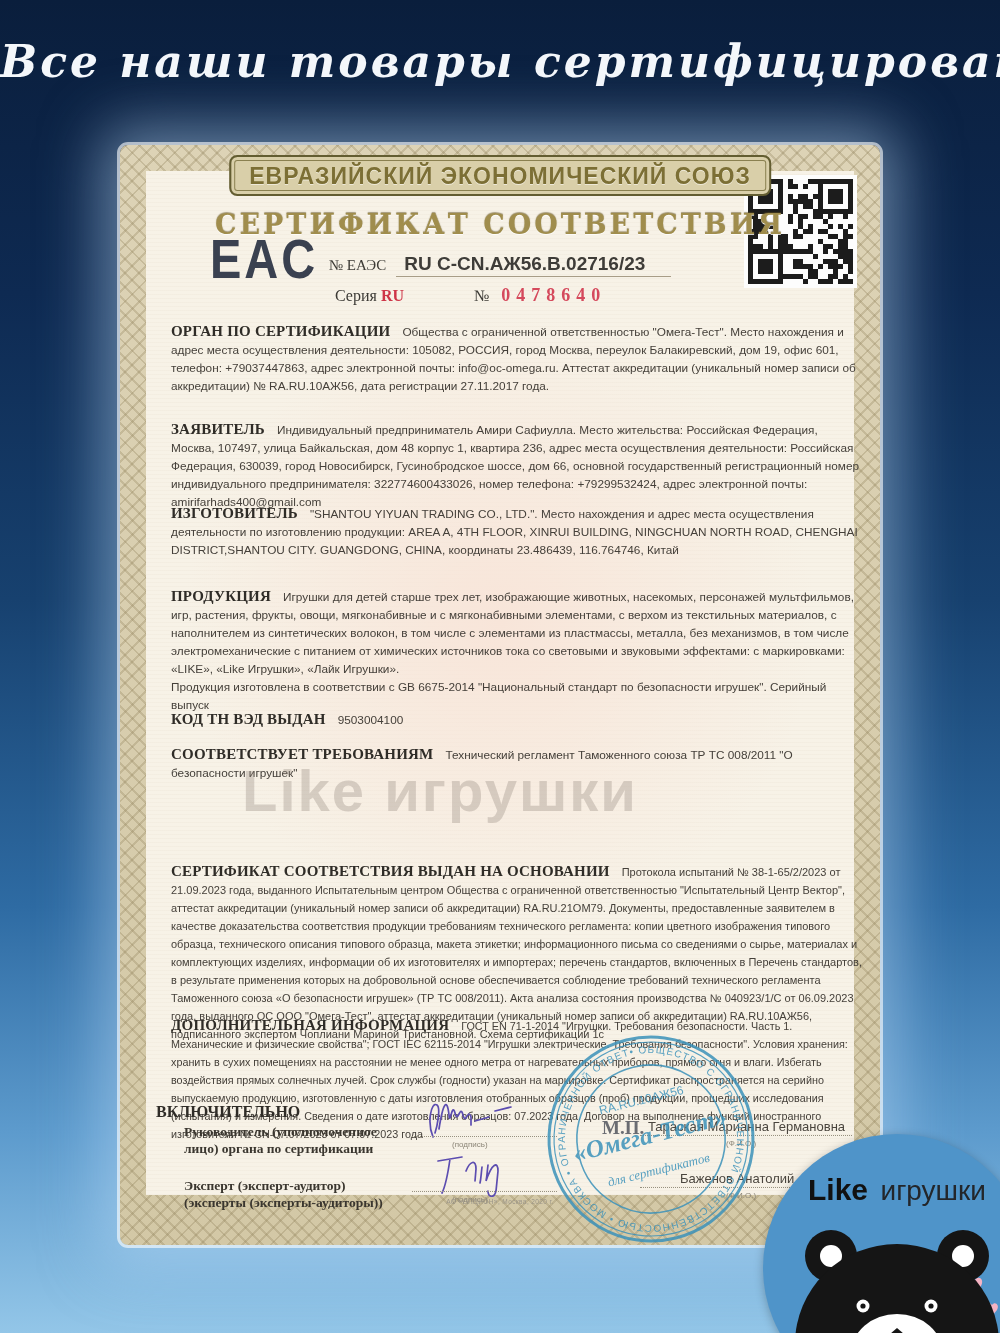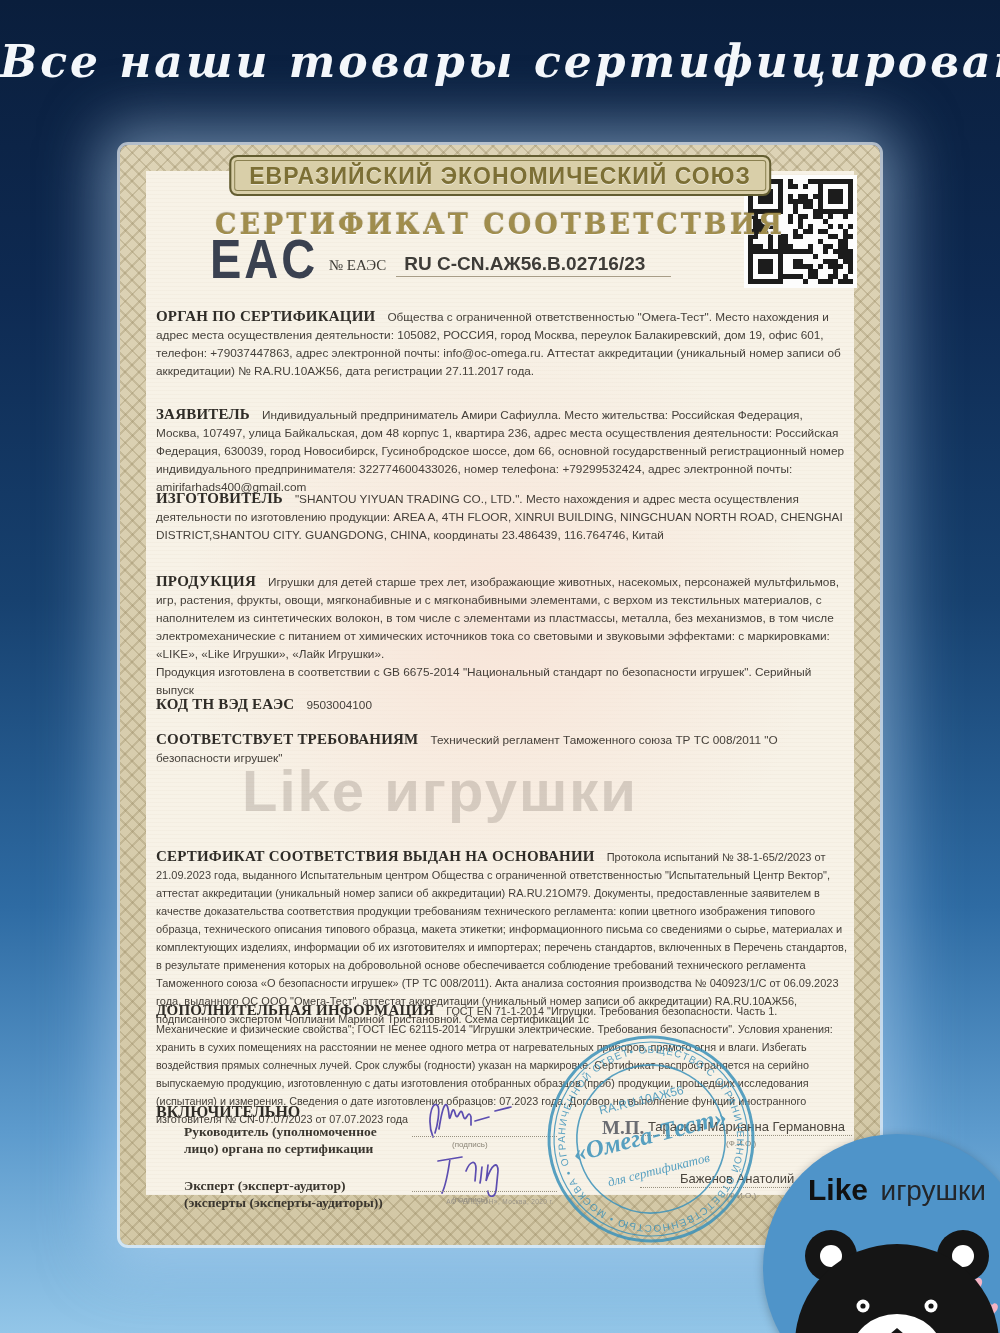--- a/index.html
+++ b/index.html
@@ -55,21 +55,21 @@
     font-family:"DejaVu Serif",serif;font-weight:800;font-size:27px;letter-spacing:3px;color:#a08d4d;
     text-shadow:0 1px 0 rgba(255,255,255,.8),0 -1px 1px rgba(96,80,32,.55);white-space:nowrap;
   }
   .numline{position:absolute;top:108px;left:0;width:760px;text-align:center;white-space:nowrap;}
   .numline .nlabel{font-family:"Liberation Serif",serif;font-size:15px;color:#3c3a35;margin-right:10px;}
   .numline .nvalue{font-size:19px;font-weight:600;color:#3e3c38;border-bottom:1px solid #a89d87;padding:0 26px 2px 8px;}
   .serline{position:absolute;top:140px;left:215px;white-space:nowrap;font-family:"Liberation Serif",serif;font-size:16px;color:#3c3a35;}
   .serline .red{color:#ce3548;font-weight:700;}
   .serline .no{margin-left:66px;}
   .serline .serial{color:#d5495c;letter-spacing:6px;font-size:18px;margin-left:8px;}
-  .sec{position:absolute;left:36px;width:692px;margin:0;color:#45403a;}
+  .sec{position:absolute;left:36px;width:692px;margin:15px;color:#45403a;}
   .lbl{font-family:"Liberation Serif",serif;font-weight:700;font-size:15px;color:#2f2c27;margin-right:12px;letter-spacing:.2px;}
   .txt{font-size:11.8px;line-height:15px;white-space:pre-line;}
   .dense .txt{font-size:11px;line-height:11.8px;}
   .dense2 .txt{font-size:10.8px;line-height:11.3px;}
   .watermark{
     position:absolute;top:612px;left:122px;font-weight:700;font-size:58px;letter-spacing:2px;
     color:rgba(142,131,120,.32);white-space:nowrap;
   }
   .validity{position:absolute;top:928px;left:36px;width:700px;white-space:nowrap;}
   .validity .vlabel,.validity .po{font-family:"Liberation Serif",serif;font-weight:700;font-size:16px;color:#2f2c27;}
@@ -345,40 +345,46 @@
       <div style="position:absolute;left:95px;top:100px;width:5px;height:5px;background:#1c1c1c"></div>
       <div style="position:absolute;left:100px;top:100px;width:5px;height:5px;background:#1c1c1c"></div>
     </div>
 
   <div class="doc-title">СЕРТИФИКАТ СООТВЕТСТВИЯ</div>
 
   <div class="numline">
     <span class="nlabel">№ ЕАЭС</span><span class="nvalue">RU C-CN.АЖ56.В.02716/23</span>
   </div>
 
+  <div class="serline">
+    <span>Серия</span>
+    <span class="red">RU</span>
+    <span class="no">№</span>
+    <span class="red serial">0478640</span>
+  </div>
 
   <p class="sec" style="top:162px">
     <b class="lbl">ОРГАН ПО СЕРТИФИКАЦИИ</b><span class="txt">Общества с ограниченной ответственностью "Омега-Тест". Место нахождения и адрес места осуществления деятельности: 105082, РОССИЯ, город Москва, переулок Балакиревский, дом 19, офис 601, телефон: +79037447863, адрес электронной почты: info@oc-omega.ru. Аттестат аккредитации (уникальный номер записи об аккредитации) № RA.RU.10АЖ56, дата регистрации 27.11.2017 года.</span>
   </p>
 
   <p class="sec" style="top:260px">
     <b class="lbl">ЗАЯВИТЕЛЬ</b><span class="txt">Индивидуальный предприниматель Амири Сафиулла. Место жительства: Российская Федерация, Москва, 107497, улица Байкальская, дом 48 корпус 1, квартира 236, адрес места осуществления деятельности: Российская Федерация, 630039, город Новосибирск, Гусинобродское шоссе, дом 66, основной государственный регистрационный номер индивидуального предпринимателя: 322774600433026, номер телефона: +79299532424, адрес электронной почты: amirifarhads400@gmail.com</span>
   </p>
 
   <p class="sec" style="top:344px">
     <b class="lbl">ИЗГОТОВИТЕЛЬ</b><span class="txt">"SHANTOU YIYUAN TRADING CO., LTD.". Место нахождения и адрес места осуществления деятельности по изготовлению продукции: AREA A, 4TH FLOOR, XINRUI BUILDING, NINGCHUAN NORTH ROAD, CHENGHAI DISTRICT,SHANTOU CITY. GUANGDONG, CHINA, координаты 23.486439, 116.764746, Китай</span>
   </p>
 
   <p class="sec" style="top:427px">
     <b class="lbl">ПРОДУКЦИЯ</b><span class="txt">Игрушки для детей старше трех лет, изображающие животных, насекомых, персонажей мультфильмов, игр, растения, фрукты, овощи, мягконабивные и с мягконабивными элементами, с верхом из текстильных материалов, с наполнителем из синтетических волокон, в том числе с элементами из пластмассы, металла, без механизмов, в том числе электромеханические с питанием от химических источников тока со световыми и звуковыми эффектами: с маркировками: «LIKE», «Like Игрушки», «Лайк Игрушки».
 Продукция изготовлена в соответствии с GB 6675-2014 "Национальный стандарт по безопасности игрушек". Серийный выпуск</span>
   </p>
 
   <p class="sec" style="top:550px">
-    <b class="lbl">КОД ТН ВЭД ЕАЭС</b><span class="txt">9503004100</span>
+    <b class="lbl">КОД ТН ВЭД ВЫДАН</b><span class="txt">9503004100</span>
   </p>
 
   <p class="sec" style="top:585px">
     <b class="lbl">СООТВЕТСТВУЕТ ТРЕБОВАНИЯМ</b><span class="txt">Технический регламент Таможенного союза ТР ТС 008/2011 "О безопасности игрушек"</span>
   </p>
 
   <div class="watermark">Like игрушки</div>
 
   <p class="sec dense" style="top:702px">
     <b class="lbl">СЕРТИФИКАТ СООТВЕТСТВИЯ  ВЫДАН НА ОСНОВАНИИ</b><span class="txt">Протокола испытаний № 38-1-65/2/2023 от 21.09.2023 года, выданного Испытательным центром Общества с ограниченной ответственностью "Испытательный Центр Вектор", аттестат аккредитации (уникальный номер записи об аккредитации) RA.RU.21ОМ79. Документы, предоставленные заявителем в качестве доказательства соответствия продукции требованиям технического регламента: копии цветного изображения типового образца, технического описания типового образца, макета этикетки; информационного письма со сведениями о сырье, материалах и комплектующих изделиях, информации об их изготовителях и импортерах; перечень стандартов, включенных в Перечень стандартов, в результате применения которых на добровольной основе обеспечивается соблюдение требований технического регламента Таможенного союза «О безопасности игрушек» (ТР ТС 008/2011). Акта анализа состояния производства № 040923/1/С от 06.09.2023 года, выданного ОС ООО "Омега-Тест", аттестат аккредитации (уникальный номер записи об аккредитации) RA.RU.10АЖ56, подписанного экспертом Чоплиани Мариной Тристановной. Схема сертификации 1с</span>

